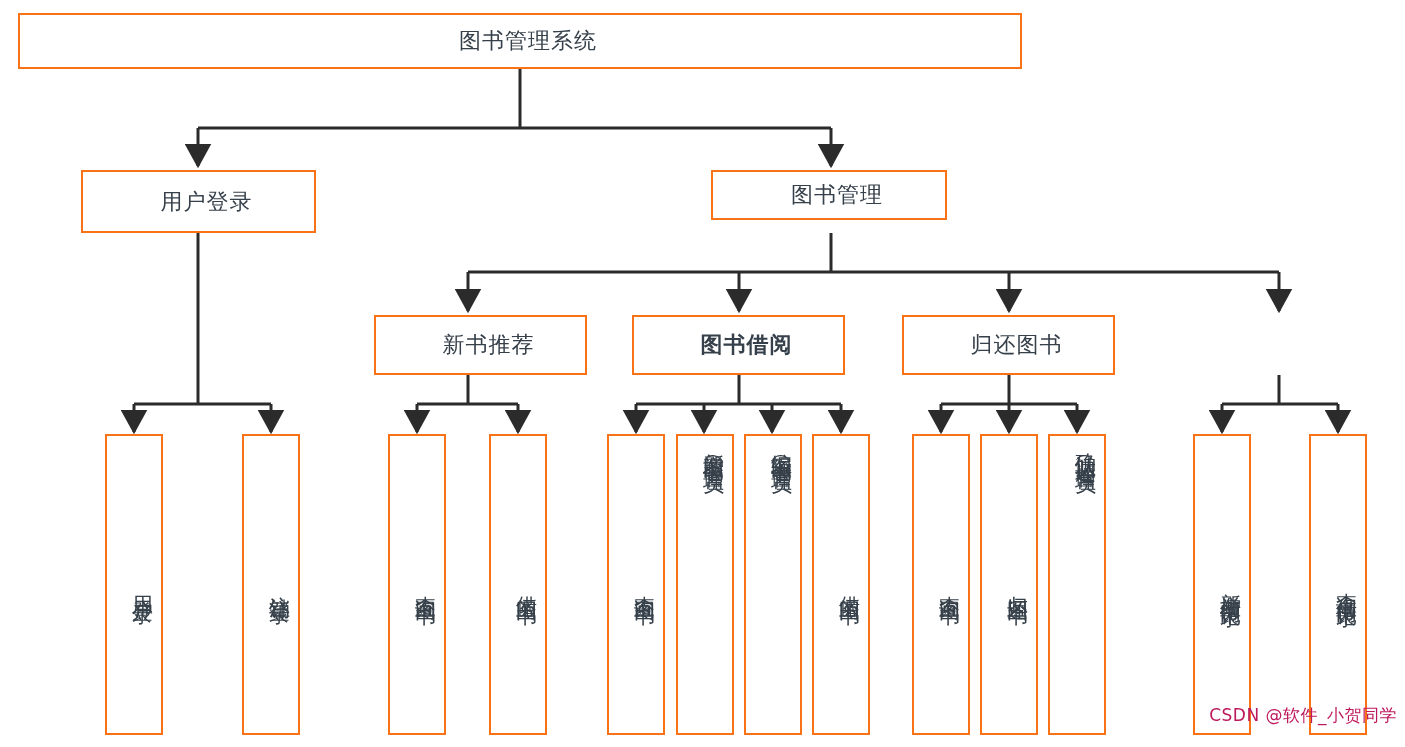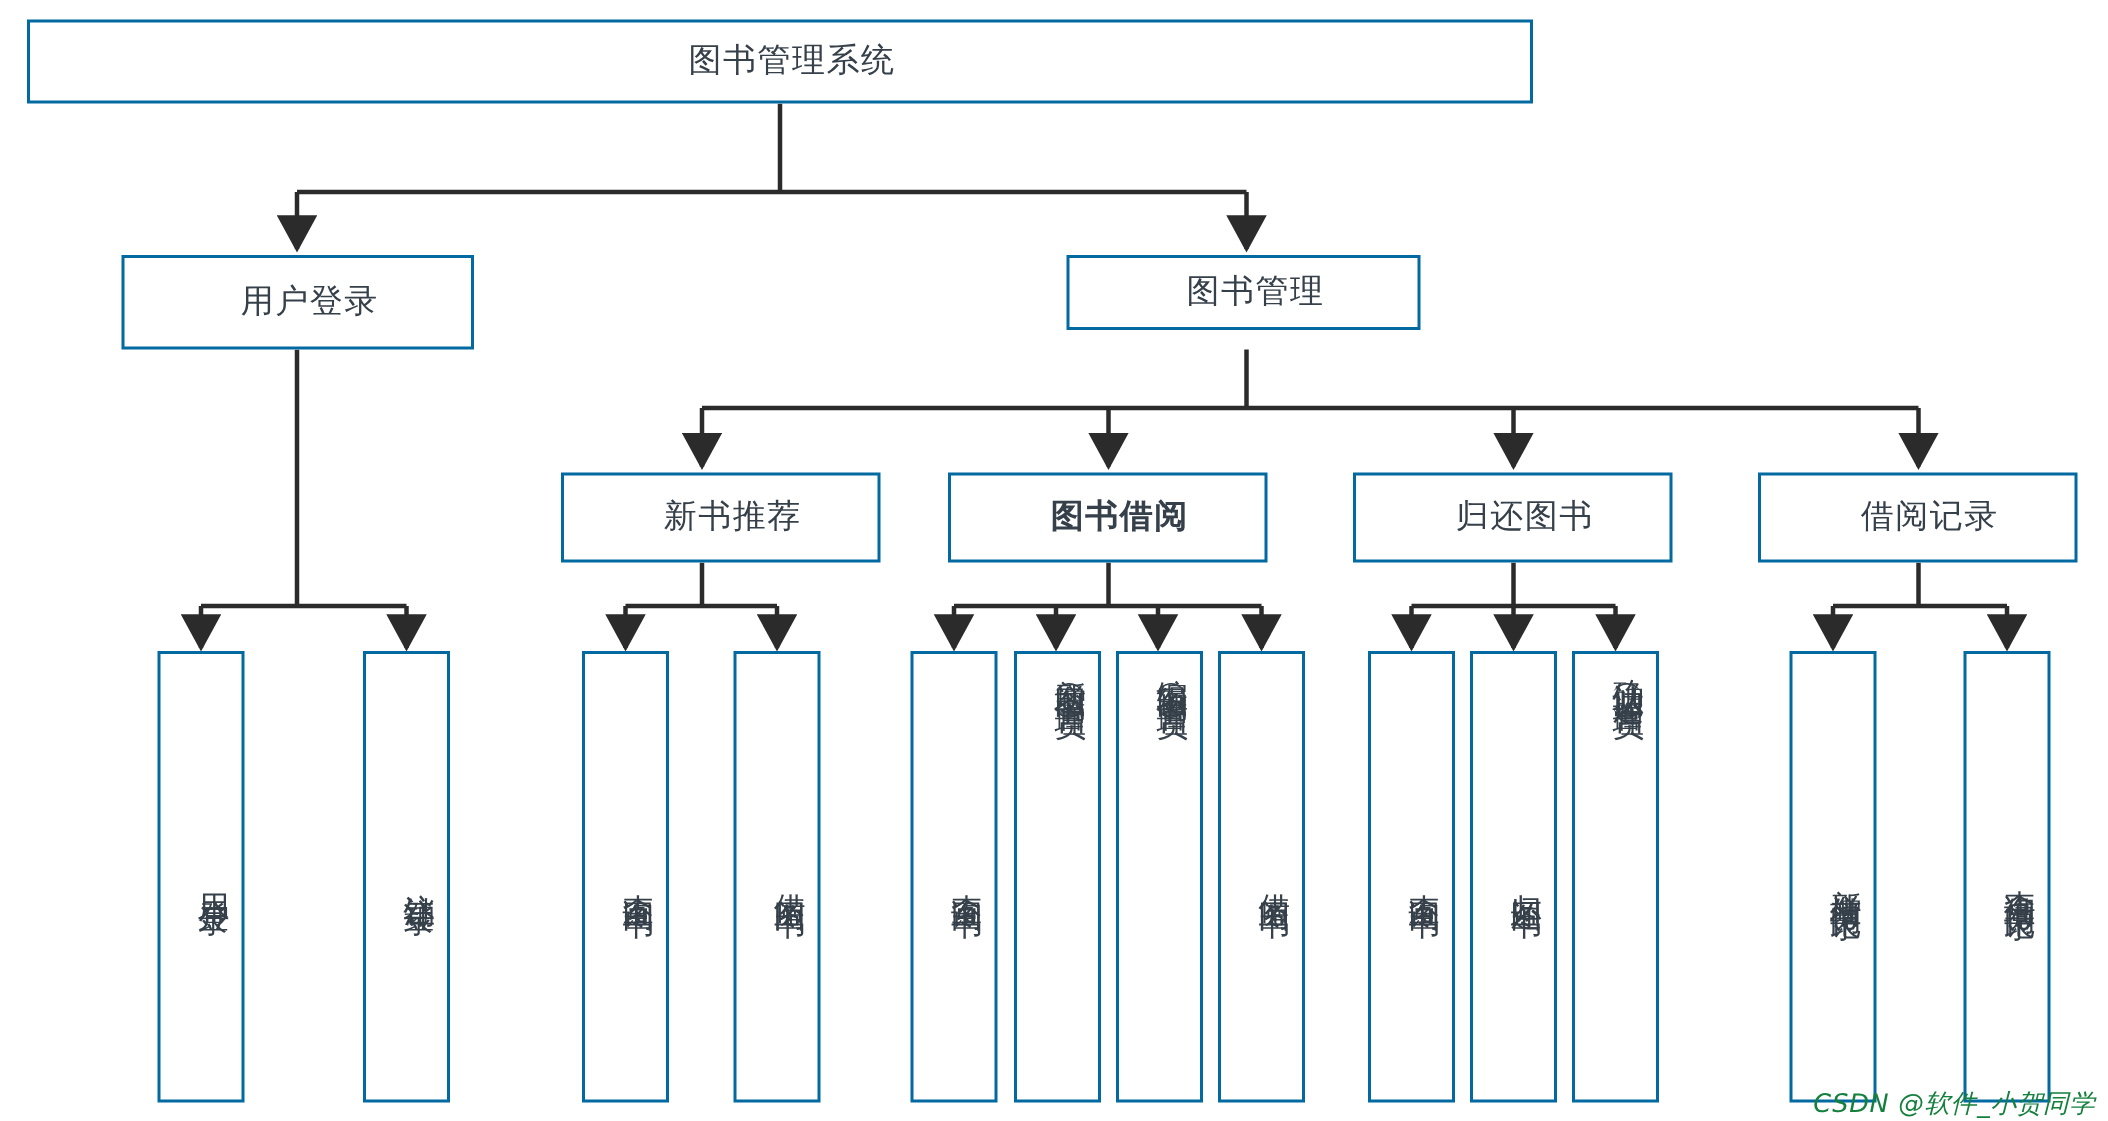--- a/index.html
+++ b/index.html
@@ -21,21 +21,21 @@
   #diagram-svg {
     position: absolute;
     left: 0;
     top: 0;
     width: 1405px;
     height: 747px;
   }
   .node {
     position: absolute;
     box-sizing: border-box;
-    border: 2px solid #0369a1;
+    border: 2px solid #f97316;
     background: #ffffff;
     display: flex;
     align-items: center;
     justify-content: center;
     z-index: 2;
     padding-left: 16px;
   }
   .node-label {
     color: #36404a;
     font-size: 22px;
@@ -61,28 +61,27 @@
     line-height: 1;
     white-space: nowrap;
   }
   
   .node.vert.center {
     align-items: center;
   }
   .watermark {
     position: absolute;
     right: 8px;
-    bottom: 0;
-    color: #15803d;
+    bottom: 20px;
+    color: #be185d;
     font-size: 17px;
     letter-spacing: 0.5px;
     white-space: nowrap;
     z-index: 5;
     pointer-events: none;
-    font-style: italic;
   }
 </style>
 </head>
 <body>
 
 <div id="diagram-root">
 
   <svg id="diagram-svg" viewBox="0 0 1405 747">
     <defs>
       <marker id="arrow" viewBox="0 0 12 12" refX="10" refY="6" markerWidth="9" markerHeight="9" orient="auto-start-reverse">
@@ -150,23 +149,20 @@
   </div>
 
   <div class="node horiz" style="left:632px; top:315px; width:213px; height:60px;font-weight:bold;">
     <span class="node-label">图书借阅</span>
   </div>
 
   <div class="node horiz" style="left:902px; top:315px; width:213px; height:60px;">
     <span class="node-label">归还图书</span>
   </div>
 
-  <div class="node horiz" style="left:1172px; top:315px; width:213px; height:60px;">
-    <span class="node-label">借阅记录</span>
-  </div>
 
   <div class="node vert center" style="left:105px; top:434px; width:58px; height:301px;">
     <span class="node-label">用户登录</span>
   </div>
 
   <div class="node vert center" style="left:242px; top:434px; width:58px; height:301px;">
     <span class="node-label">注销登录</span>
   </div>
 
   <div class="node vert center" style="left:388px; top:434px; width:58px; height:301px;">

